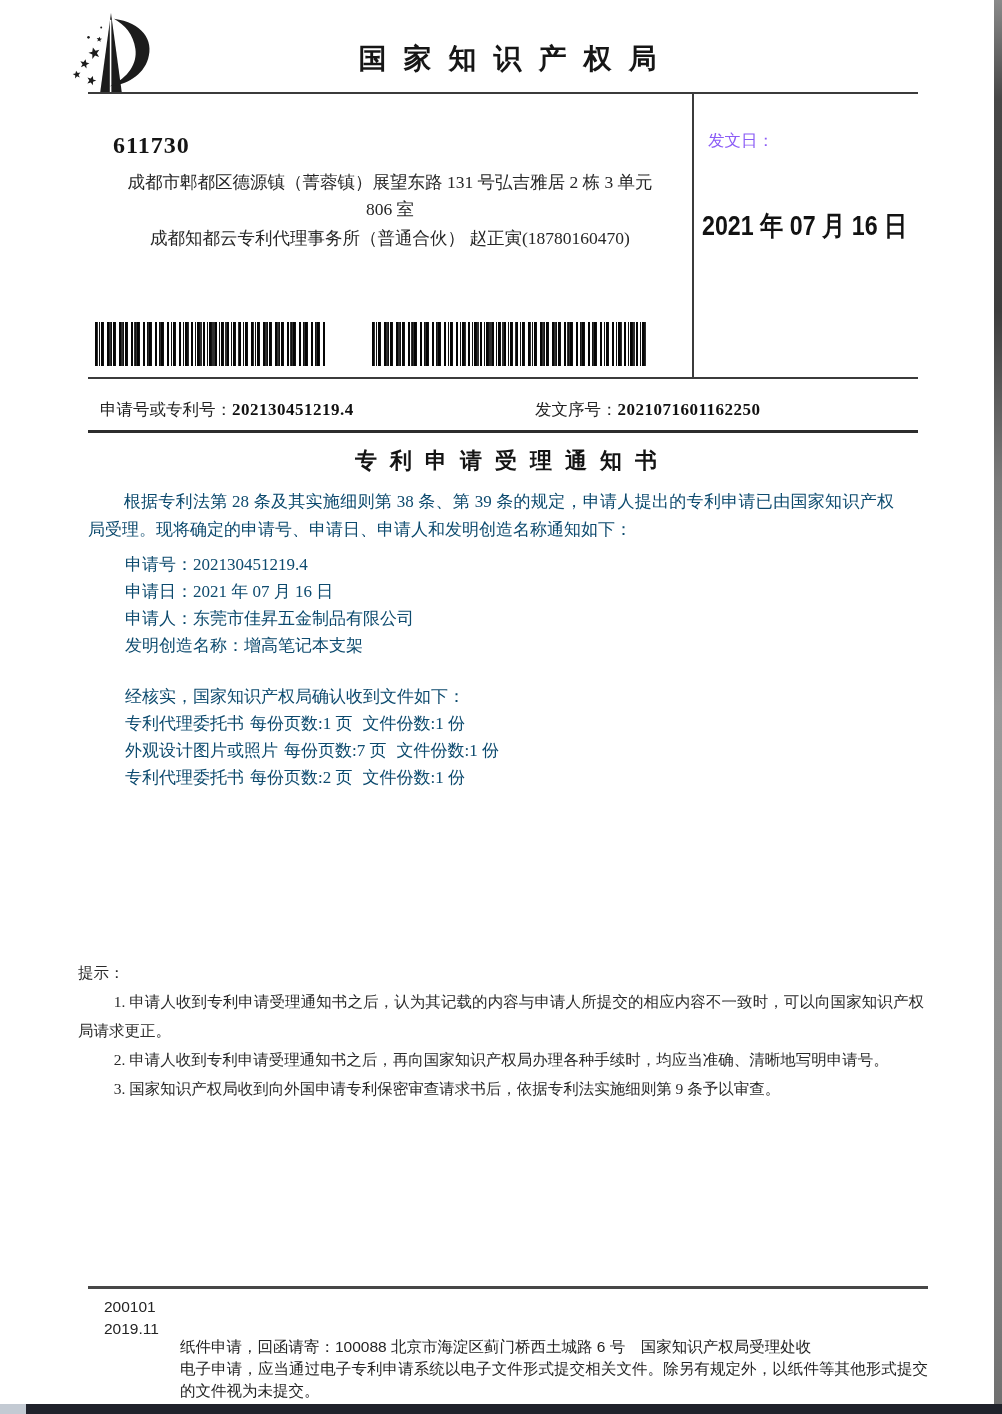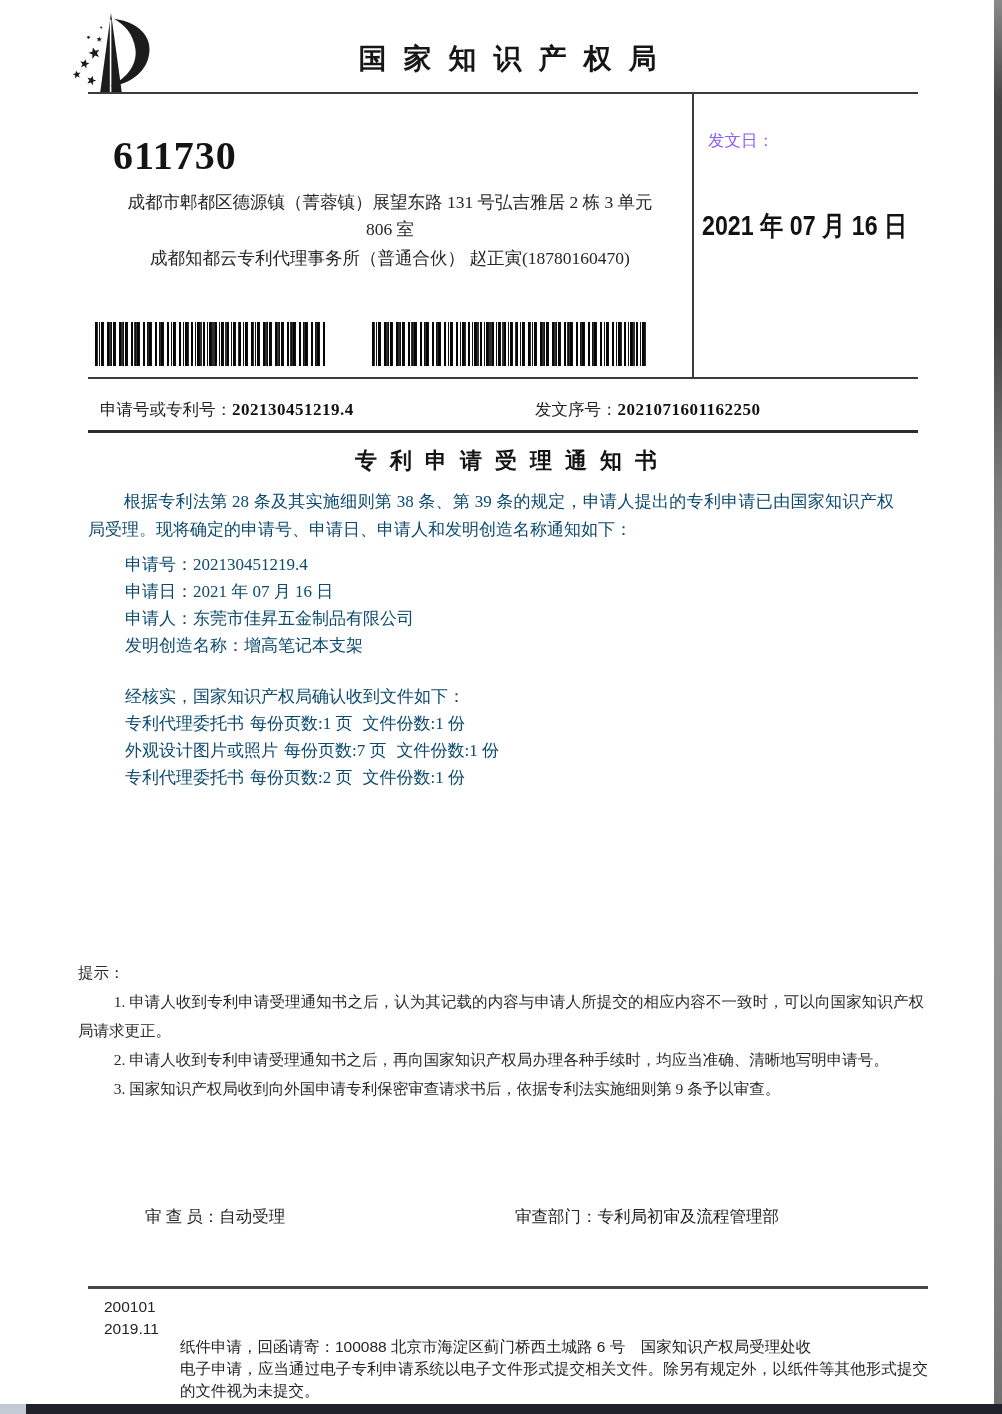--- a/index.html
+++ b/index.html
@@ -22,21 +22,21 @@
   
   .hrule { position:absolute; left:88px; right:84px; background:#3b3b3b; }
   #rule-top    { top:92px;  height:2px; }
   #rule-mid    { top:377px; height:2px; }
   #rule-thick  { top:430px; height:3px; background:#2d2d2d; }
   #vdivider    { position:absolute; left:692px; top:92px; width:2px; height:287px; background:#3b3b3b; }
   #rule-footer { top:1286px; height:3px; background:#474747; right:74px; }
 
   
   #recipient { position:absolute; left:88px; top:100px; width:604px; }
-  #postal-code { margin:32px 0 10px 25px; font-size:40px; font-weight:bold; letter-spacing:1px; color:#141414; }
+  #postal-code { margin:32px 0 10px 25px; font-size:24px; font-weight:bold; letter-spacing:1px; color:#141414; }
   .addr-line { text-align:center; font-size:17.5px; line-height:27px; color:#262626; }
   #agent-line { margin-top:2px; }
 
   
   #date-box { position:absolute; left:694px; top:92px; width:224px; height:287px; }
   #issue-date-label { position:absolute; left:14px; top:38px; font-size:16.5px; color:#8b5cf6; }
   #issue-date-value {
     position:absolute; left:8px; top:116px; white-space:nowrap;
     font-family:"Liberation Sans","DejaVu Sans",sans-serif;
     font-size:27px; font-weight:bold; color:#121212;
@@ -193,28 +193,20 @@
     </div>
   </div>
 
   <div id="tips">
     <div>提示：</div>
     <p class="tip-item">1. 申请人收到专利申请受理通知书之后，认为其记载的内容与申请人所提交的相应内容不一致时，可以向国家知识产权局请求更正。</p>
     <p class="tip-item">2. 申请人收到专利申请受理通知书之后，再向国家知识产权局办理各种手续时，均应当准确、清晰地写明申请号。</p>
     <p class="tip-item">3. 国家知识产权局收到向外国申请专利保密审查请求书后，依据专利法实施细则第 9 条予以审查。</p>
   </div>
 
-  <div id="signature">
-    <span id="examiner">
-      <span>审 查 员：</span><span>自动受理</span>
-    </span>
-    <span id="department">
-      <span>审查部门：</span><span>专利局初审及流程管理部</span>
-    </span>
-  </div>
 
   <div id="rule-footer" class="hrule"></div>
   <div id="footer">
     <div id="form-codes">
       <div>200101</div>
       <div>2019.11</div>
     </div>
     <div id="footer-text">
       <div>纸件申请，回函请寄：100088 北京市海淀区蓟门桥西土城路 6 号　国家知识产权局受理处收</div>
       <div>电子申请，应当通过电子专利申请系统以电子文件形式提交相关文件。除另有规定外，以纸件等其他形式提交的文件视为未提交。</div>

